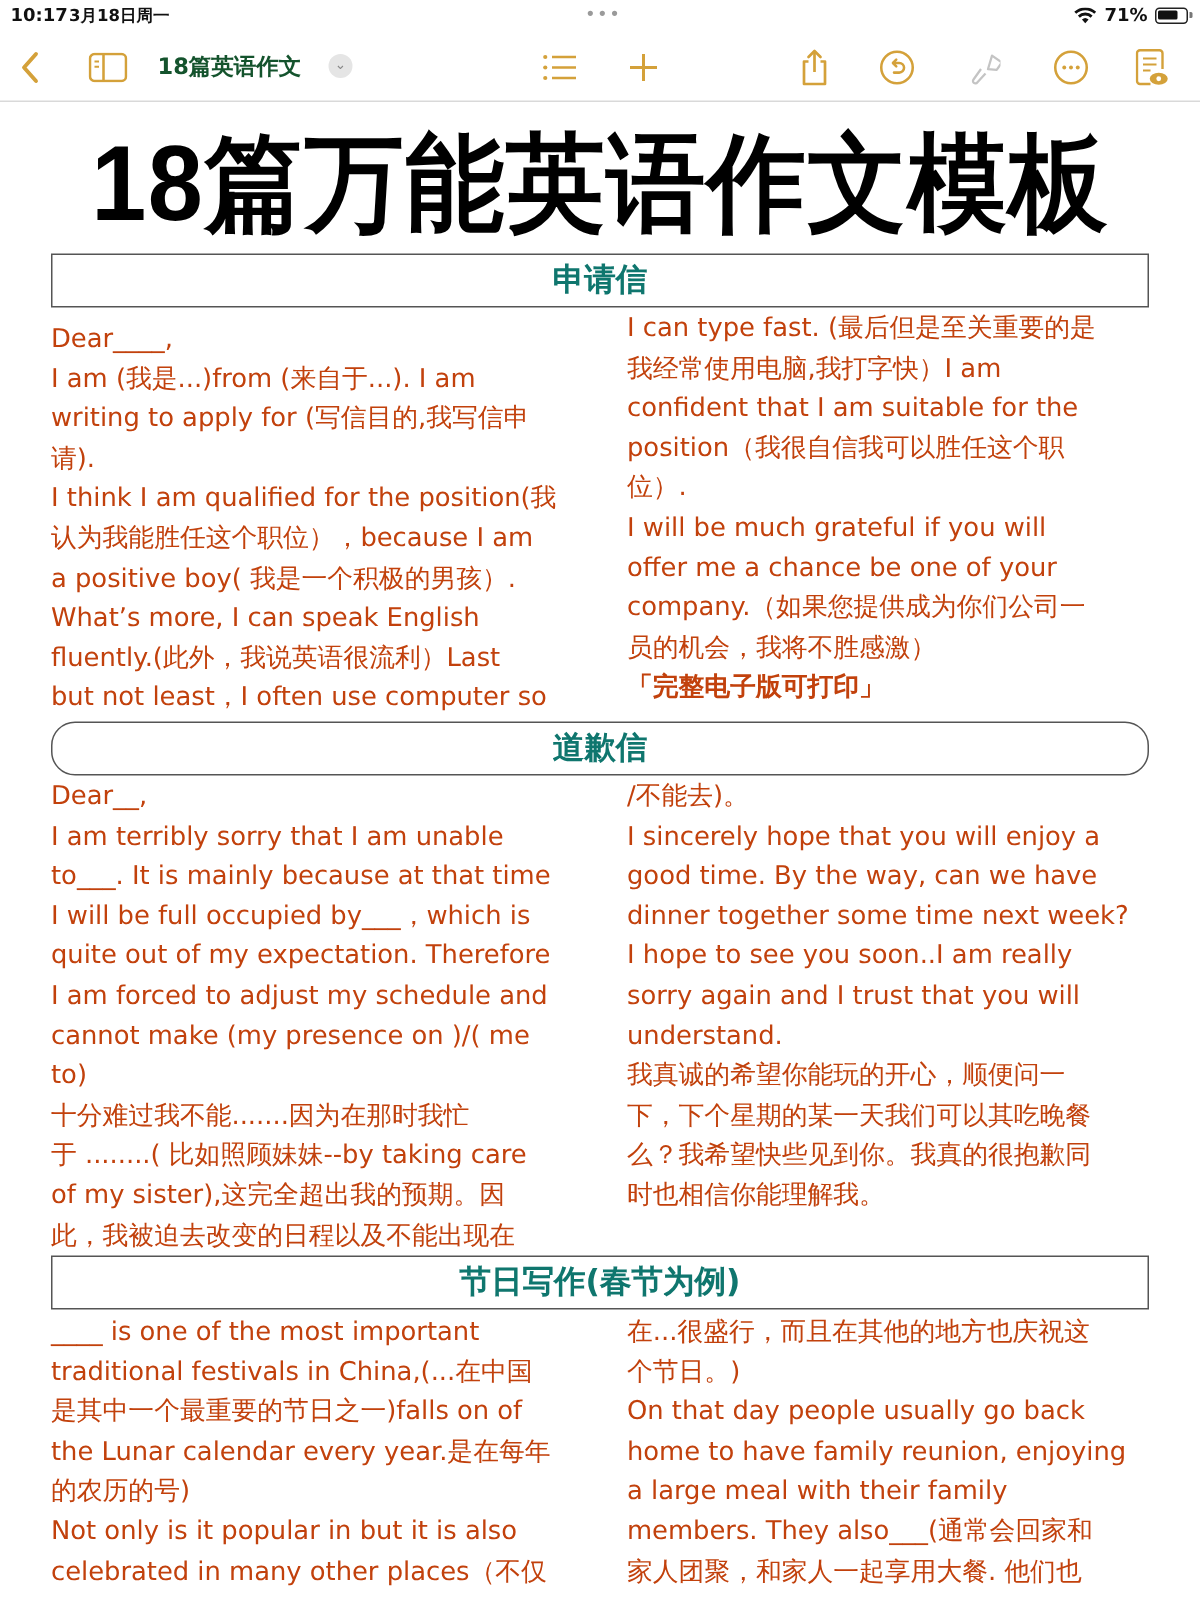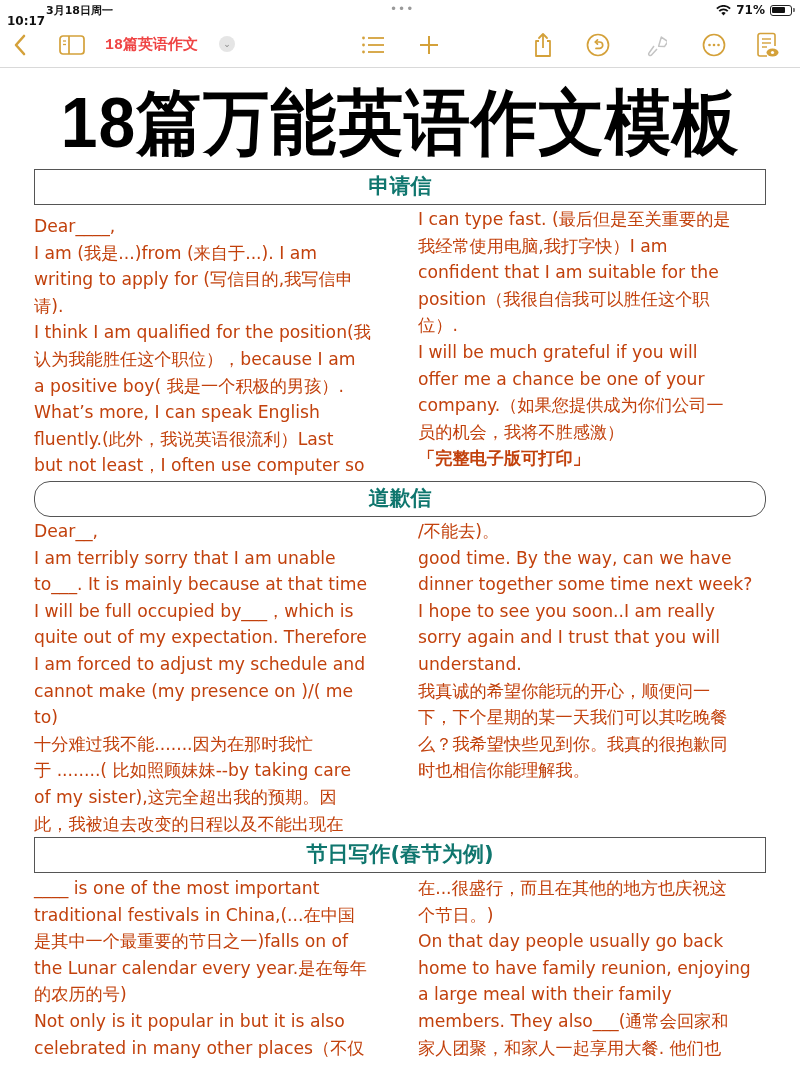--- a/index.html
+++ b/index.html
@@ -1,30 +1,30 @@
 <!DOCTYPE html>
 <html><head>
 <meta charset="utf-8">
 <style>
   * { box-sizing: border-box; margin: 0; padding: 0; }
   html, body { width: 800px; height: 1067px; overflow: hidden; background: #ffffff; }
   body { font-family: "DejaVu Sans", "Liberation Sans", sans-serif; color: #1a1a1a; position: relative; }
 
   .statusbar { position: absolute; left: 0; top: 0; width: 800px; height: 22px; font-size: 12px; color: #111; }
-  .statusbar .time { position: absolute; left: 7px; top: 14px; font-weight: bold; }
+  .statusbar .time { position: absolute; left: 7px; top: 3px; font-weight: bold; }
   .statusbar .date { position: absolute; left: 46px; top: 3px; font-weight: bold; font-size: 11px; }
   .statusbar .dots { position: absolute; left: 390px; top: 2px; color: #9a9a9a; font-size: 12px; letter-spacing: 1px; }
   .statusbar .right { position: absolute; right: 8px; top: 3px; display: flex; align-items: center; gap: 5px; font-weight: bold; font-size: 12px; }
   .battery { width: 22px; height: 11px; border: 1.5px solid #222; border-radius: 3px; position: relative; }
   .battery::before { content: ""; position: absolute; left: 1px; top: 1px; width: 13px; height: 6px; background: #111; border-radius: 1px; }
   .battery::after { content: ""; position: absolute; right: -4px; top: 2.5px; width: 2px; height: 4px; background: #777; border-radius: 0 1px 1px 0; }
 
   .toolbar { position: absolute; left: 0; top: 22px; width: 800px; height: 46px; border-bottom: 1px solid #d9d9d9; }
   .tb-icon { position: absolute; top: 9px; width: 28px; height: 28px; display: flex; align-items: center; justify-content: center; color: #d4a13a; cursor: pointer; }
-  .doc-title { position: absolute; left: 105px; top: 13px; font-size: 15px; font-weight: bold; color: #ef4444; font-family: Liberation Mono, monospace; }
+  .doc-title { position: absolute; left: 105px; top: 13px; font-size: 15px; font-weight: bold; color: #14532d; }
   .title-chevron { position: absolute; left: 219px; top: 14px; width: 16px; height: 16px; border-radius: 50%; background: #e5e5e5; color: #888; font-size: 9px; display: flex; align-items: center; justify-content: center; }
 
   .page { position: absolute; left: 0; top: 69px; width: 800px; height: 998px; }
   .main-title { position: absolute; left: 0; top: 10px; width: 800px; text-align: center; font-size: 66px; font-weight: bold; letter-spacing: 1px; color: #000; line-height: 86px; font-family: "Liberation Sans", "DejaVu Sans", sans-serif; transform: scaleY(1.08); }
 
   .sec-box { position: absolute; left: 34px; width: 732px; height: 36px; border: 1.5px solid #555; text-align: center; font-size: 21px; font-weight: bold; line-height: 33px; color: #0f766e; }
 
   .col { position: absolute; font-size: 17.2px; line-height: 26.6px; color: #c2410c; white-space: nowrap; }
   .col .ln { display: block; height: 26.6px; }
   .col .bold { font-weight: bold; }
@@ -159,20 +159,21 @@
     <span class="ln">I am forced to adjust my schedule and</span>
     <span class="ln">cannot make (my presence on )/( me</span>
     <span class="ln">to)</span>
     <span class="ln">十分难过我不能.......因为在那时我忙</span>
     <span class="ln">于 ........( 比如照顾妹妹--by taking care</span>
     <span class="ln">of my  sister),这完全超出我的预期。因</span>
     <span class="ln">此，我被迫去改变的日程以及不能出现在</span>
   </div>
   <div class="col" style="left:418px; top:449px;">
     <span class="ln">/不能去)。</span>
+    <span class="ln">    I sincerely hope that you will enjoy a</span>
     <span class="ln">good time. By the way, can we have</span>
     <span class="ln">dinner together some time next week?</span>
     <span class="ln">I hope to see you soon..I am really</span>
     <span class="ln">sorry again and I trust that you will</span>
     <span class="ln">understand.</span>
     <span class="ln">我真诚的希望你能玩的开心，顺便问一</span>
     <span class="ln">下，下个星期的某一天我们可以其吃晚餐</span>
     <span class="ln">么？我希望快些见到你。我真的很抱歉同</span>
     <span class="ln">时也相信你能理解我。</span>
   </div>

